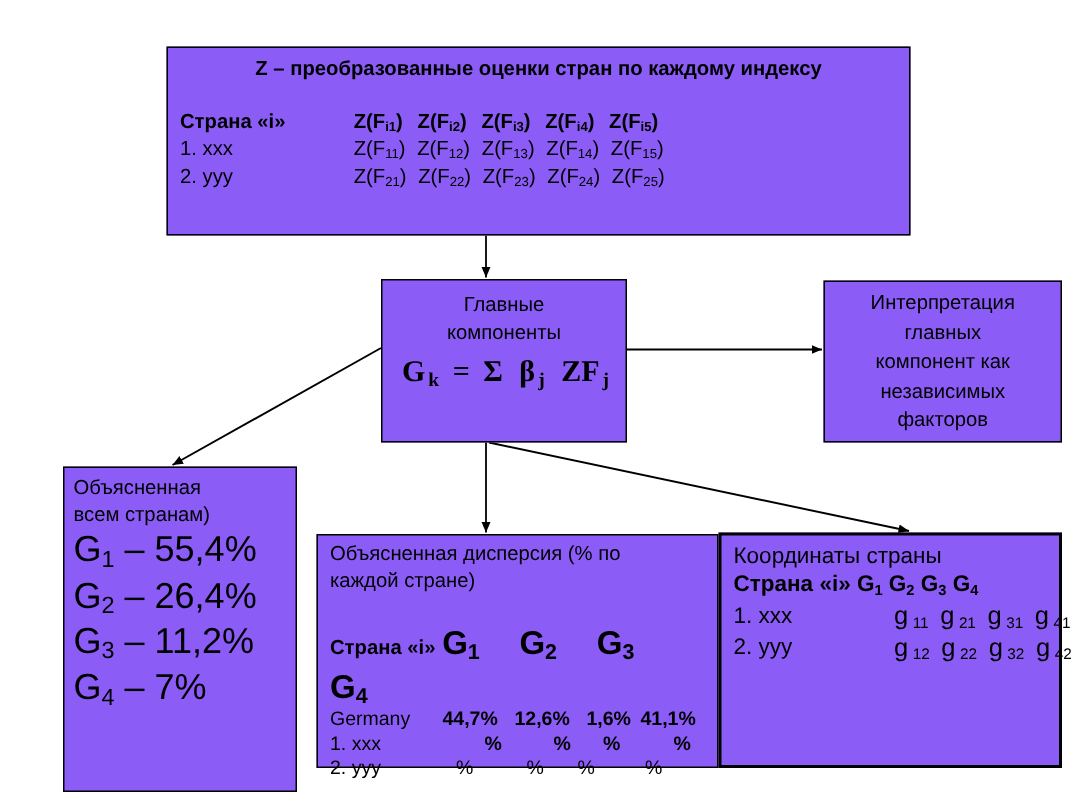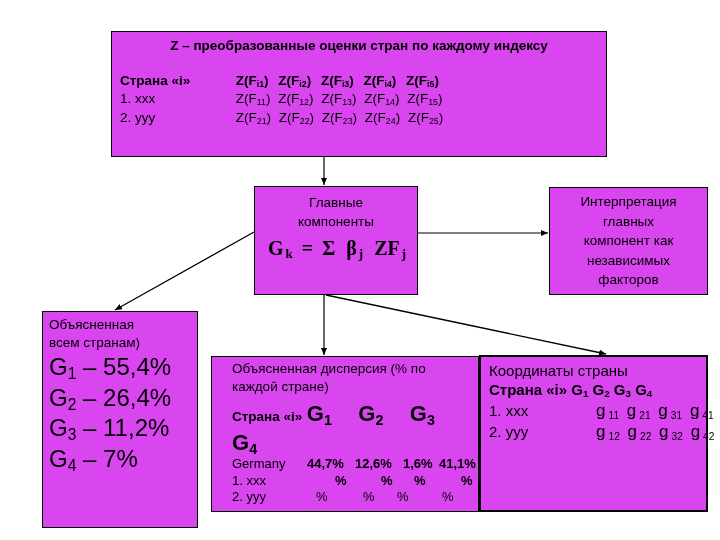--- a/index.html
+++ b/index.html
@@ -1,20 +1,20 @@
 <!DOCTYPE html>
 <html><head>
   <meta charset="utf-8">
   <style>
     html, body { margin: 0; padding: 0; }
     body {
       width: 720px; height: 540px; background: #ffffff; position: relative; overflow: hidden;
       font-family: "Liberation Sans", sans-serif; color: #000;
     }
-    .box { position: absolute; border: 1px solid #000; background: #d946ef; box-sizing: border-box; }
+    .box { position: absolute; border: 1px solid #000; background: #8b5cf6; box-sizing: border-box; }
     .box.thick { border: 2px solid #000000; }
     svg.wires { position: absolute; left: 0; top: 0; width: 720px; height: 540px; pointer-events: none; }
     sub { font-size: 65%; vertical-align: -0.25em; line-height: 0; }
 
     
     #top-box { left: 111px; top: 31px; width: 496px; height: 126px; }
     #top-title { position: absolute; left: 0; right: 0; top: 6px; text-align: center; font-size: 13.5px; font-weight: bold; }
     .zrow { position: absolute; left: 8px; font-size: 13.5px; white-space: nowrap; }
     .zrow .lbl { display: inline-block; width: 112px; }
     .zrow .cell { display: inline-block; margin-right: 4px; }
@@ -32,23 +32,23 @@
     
     #interp-box { left: 549px; top: 187px; width: 159px; height: 108px; text-align: center; padding-top: 4px; }
     .interp-line { font-size: 13.5px; line-height: 19.5px; }
 
     
     #left-box { left: 42px; top: 311px; width: 156px; height: 217px; padding: 4px 6px; }
     .left-cap { font-size: 13.5px; line-height: 18px; }
     .g-line { font-size: 24px; line-height: 30.5px; white-space: nowrap; }
 
     
-    #mid-box { left: 211px; top: 356px; width: 268px; height: 156px; padding: 3px 20px; }
+    #mid-box { left: 211px; top: 356px; width: 268px; height: 156px; padding: 3px 8px; }
     .mid-cap { font-size: 13.5px; line-height: 18px; }
-    #mid-head { margin-top: 5px; white-space: nowrap; line-height: 26px; }
+    #mid-head { margin-top: 20px; white-space: nowrap; line-height: 26px; }
     #mid-head .strana { font-size: 13.5px; font-weight: bold; }
     .gbig { font-size: 22px; font-weight: bold; display: inline-block; margin-right: 22px; }
     #mid-g4 { font-size: 22px; font-weight: bold; line-height: 26px; }
     .mid-row { font-size: 13px; line-height: 16.5px; white-space: nowrap; position: relative; height: 16.5px; }
     .mid-row span { position: absolute; }
     .mid-row .pb { font-weight: bold; }
 
     
     #right-box { left: 479px; top: 355px; width: 229px; height: 157px; padding: 4px 8px; }
     #right-title { font-size: 15px; line-height: 19px; }

